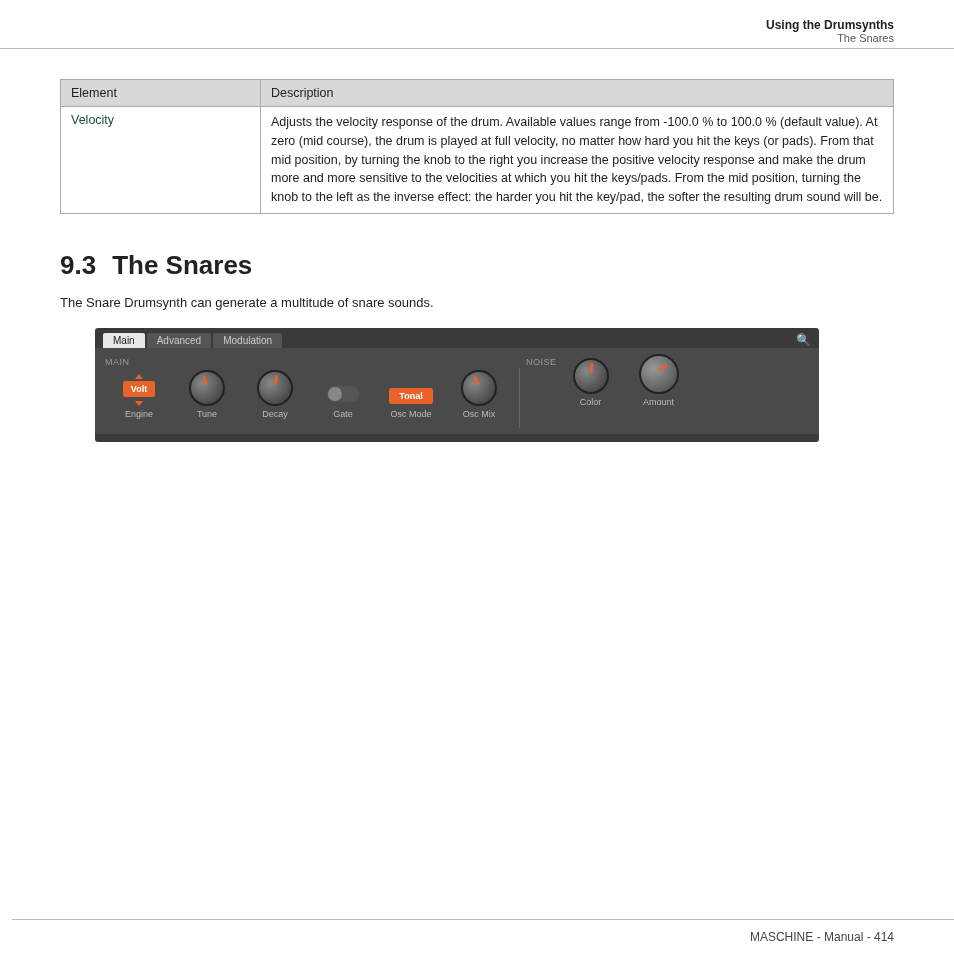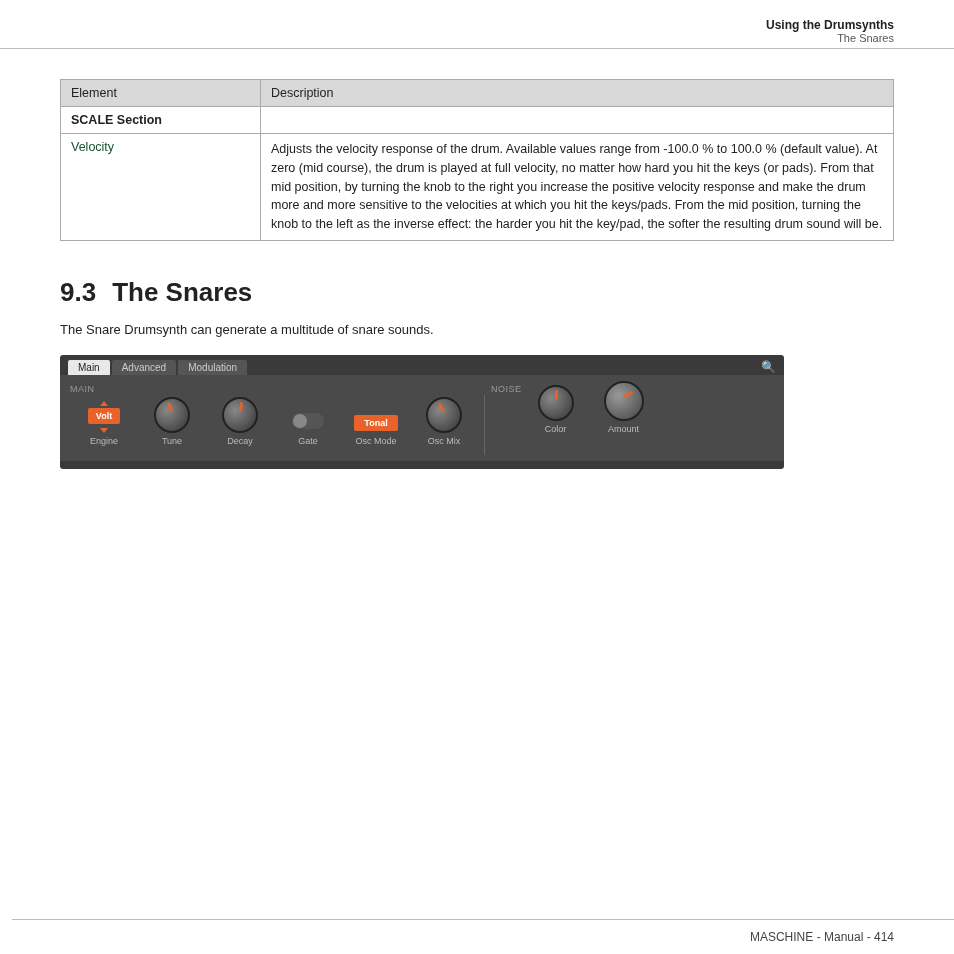--- a/index.html
+++ b/index.html
@@ -91,20 +91,21 @@
     }
 
     
     .synth-panel {
       background: #3a3a3a;
       border-radius: 3px;
       width: 724px;
       padding: 0 0 8px 0;
       margin-bottom: 10px;
       position: relative;
+      margin-left: 35px;
     }
 
     .synth-tabs {
       display: flex;
       align-items: center;
       padding: 5px 8px 0 8px;
       gap: 2px;
     }
     .synth-tab {
       background: #555;
@@ -298,24 +299,20 @@
 <div class="page-content">
 
   <table class="doc-table">
     <thead>
       <tr>
         <th>Element</th>
         <th>Description</th>
       </tr>
     </thead>
     <tbody>
-      <tr class="section-row">
-        <td class="element-cell section-label">SCALE Section</td>
-        <td class="desc-cell"></td>
-      </tr>
       <tr>
         <td class="element-cell">Velocity</td>
         <td class="desc-cell">Adjusts the velocity response of the drum. Available values range from -100.0 % to 100.0 % (default value). At zero (mid course), the drum is played at full velocity, no matter how hard you hit the keys (or pads). From that mid position, by turning the knob to the right you increase the positive velocity response and make the drum more and more sensitive to the velocities at which you hit the keys/pads. From the mid position, turning the knob to the left as the inverse effect: the harder you hit the key/pad, the softer the resulting drum sound will be.</td>
       </tr>
     </tbody>
   </table>
 
   <div class="section-heading">
     <span class="num">9.3</span><span>The Snares</span>
   </div>

